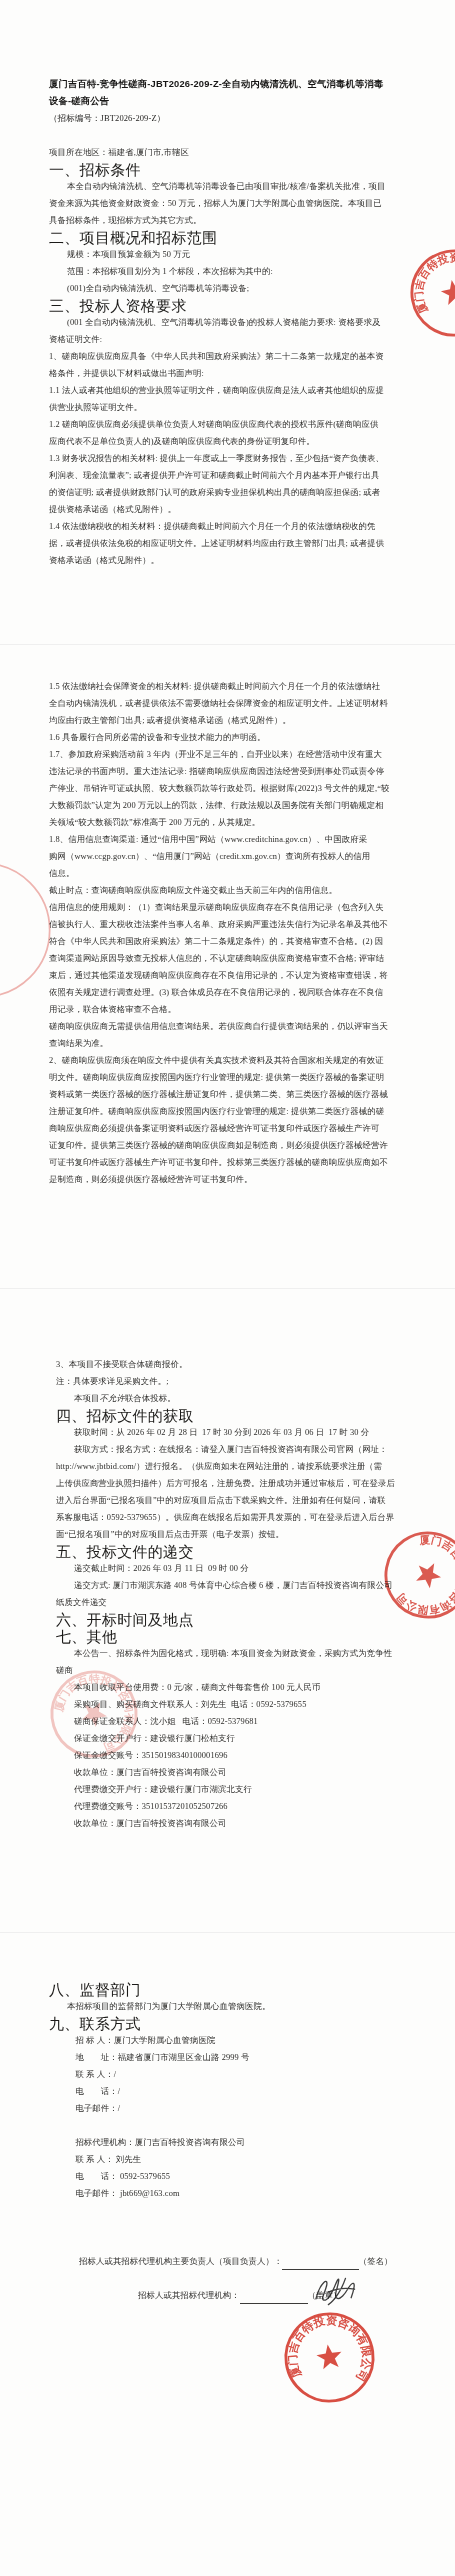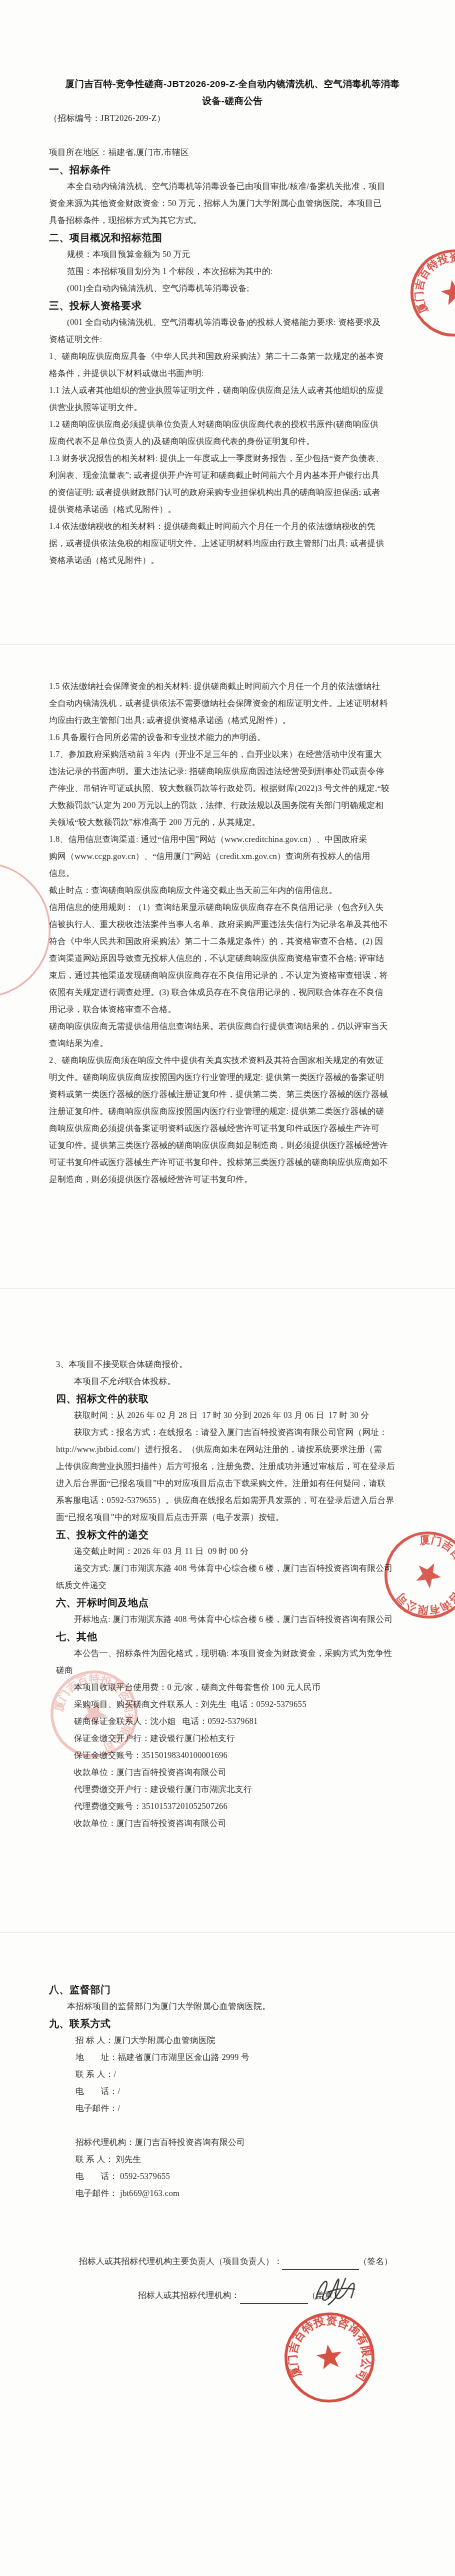--- a/index.html
+++ b/index.html
@@ -27,26 +27,26 @@
   .line{
     height:17px;line-height:17px;
     font-size:8.4px;color:#2d2c2a;
     letter-spacing:0.1px;
     white-space:pre;
     overflow:visible;
   }
   .line.title{
     font-family:"Liberation Sans","DejaVu Sans",sans-serif;
     font-weight:bold;font-size:9.3px;color:#171615;
-    text-align:center;letter-spacing:0.2px;
+    text-align:left;letter-spacing:0.2px;
   }
   .line.subtitle{text-align:left;font-size:8.5px;color:#262523;}
   .line.heading{
     font-family:"Liberation Sans","DejaVu Sans",sans-serif;
-    font-weight:bold;font-size:10px;color:#1c1b19;letter-spacing:0.3px;
+    font-weight:normal;font-size:15px;color:#1c1b19;letter-spacing:0.3px;
   }
   .line.ind{padding-left:18px;}
   .line.kv{padding-left:26.4px;}
   .line.sig{padding-left:30px;}
   .line.gz{padding-left:89px;}
   .em{font-style:italic;}
   .ublank{border-bottom:0.8px solid #3c3b39;display:inline-block;line-height:12.6px;}
   .seal{position:absolute;mix-blend-mode:multiply;pointer-events:none;}
   #signature-svg{position:absolute;left:311px;top:2275px;z-index:6;pointer-events:none;}
 </style>
@@ -112,35 +112,35 @@
       <div class="line body">明文件。磋商响应供应商应按照国内医疗行业管理的规定: 提供第一类医疗器械的备案证明</div>
       <div class="line body">资料或第一类医疗器械的医疗器械注册证复印件，提供第二类、第三类医疗器械的医疗器械</div>
       <div class="line body">注册证复印件。磋商响应供应商应按照国内医疗行业管理的规定: 提供第二类医疗器械的磋</div>
       <div class="line body">商响应供应商必须提供备案证明资料或医疗器械经营许可证书复印件或医疗器械生产许可</div>
       <div class="line body">证复印件。提供第三类医疗器械的磋商响应供应商如是制造商，则必须提供医疗器械经营许</div>
       <div class="line body">可证书复印件或医疗器械生产许可证书复印件。投标第三类医疗器械的磋商响应供应商如不</div>
       <div class="line body">是制造商，则必须提供医疗器械经营许可证书复印件。</div>
     </div>
   <div class="page page-3">
       <div class="line body">3、本项目不接受联合体磋商报价。</div>
+      <div class="line body">注：具体要求详见采购文件。;</div>
       <div class="line body ind"><span>本项目</span><span class="em">不允许</span><span>联合体投标。</span></div>
       <div class="line heading">四、招标文件的获取</div>
       <div class="line body ind">获取时间：从 2026 年 02 月 28 日  17 时 30 分到 2026 年 03 月 06 日  17 时 30 分</div>
       <div class="line body ind">获取方式：报名方式：在线报名：请登入厦门吉百特投资咨询有限公司官网（网址：</div>
       <div class="line body">http://www.jbtbid.com/）进行报名。（供应商如未在网站注册的，请按系统要求注册（需</div>
       <div class="line body">上传供应商营业执照扫描件）后方可报名，注册免费。注册成功并通过审核后，可在登录后</div>
       <div class="line body">进入后台界面“已报名项目”中的对应项目后点击下载采购文件。注册如有任何疑问，请联</div>
       <div class="line body">系客服电话：0592-5379655）。供应商在线报名后如需开具发票的，可在登录后进入后台界</div>
       <div class="line body">面“已报名项目”中的对应项目后点击开票（电子发票）按钮。</div>
       <div class="line heading">五、投标文件的递交</div>
       <div class="line body ind">递交截止时间：2026 年 03 月 11 日  09 时 00 分</div>
       <div class="line body ind">递交方式: 厦门市湖滨东路 408 号体育中心综合楼 6 楼，厦门吉百特投资咨询有限公司</div>
       <div class="line body">纸质文件递交</div>
       <div class="line heading">六、开标时间及地点</div>
-      <div class="line body ind">开标地点: 厦门市湖滨东路 408 号体育中心综合楼 6 楼，厦门吉百特投资咨询有限公司</div>
       <div class="line heading">七、其他</div>
       <div class="line body ind">本公告一、招标条件为固化格式，现明确: 本项目资金为财政资金，采购方式为竞争性</div>
       <div class="line body">磋商</div>
       <div class="line body ind">本项目收取平台使用费：0 元/家，磋商文件每套售价 100 元人民币</div>
       <div class="line body ind">采购项目、购买磋商文件联系人：刘先生  电话：0592-5379655</div>
       <div class="line body ind">磋商保证金联系人：沈小姐   电话：0592-5379681</div>
       <div class="line body ind">保证金缴交开户行：建设银行厦门松柏支行</div>
       <div class="line body ind">保证金缴交账号：35150198340100001696</div>
       <div class="line body ind">收款单位：厦门吉百特投资咨询有限公司</div>
       <div class="line body ind">代理费缴交开户行：建设银行厦门市湖滨北支行</div>

